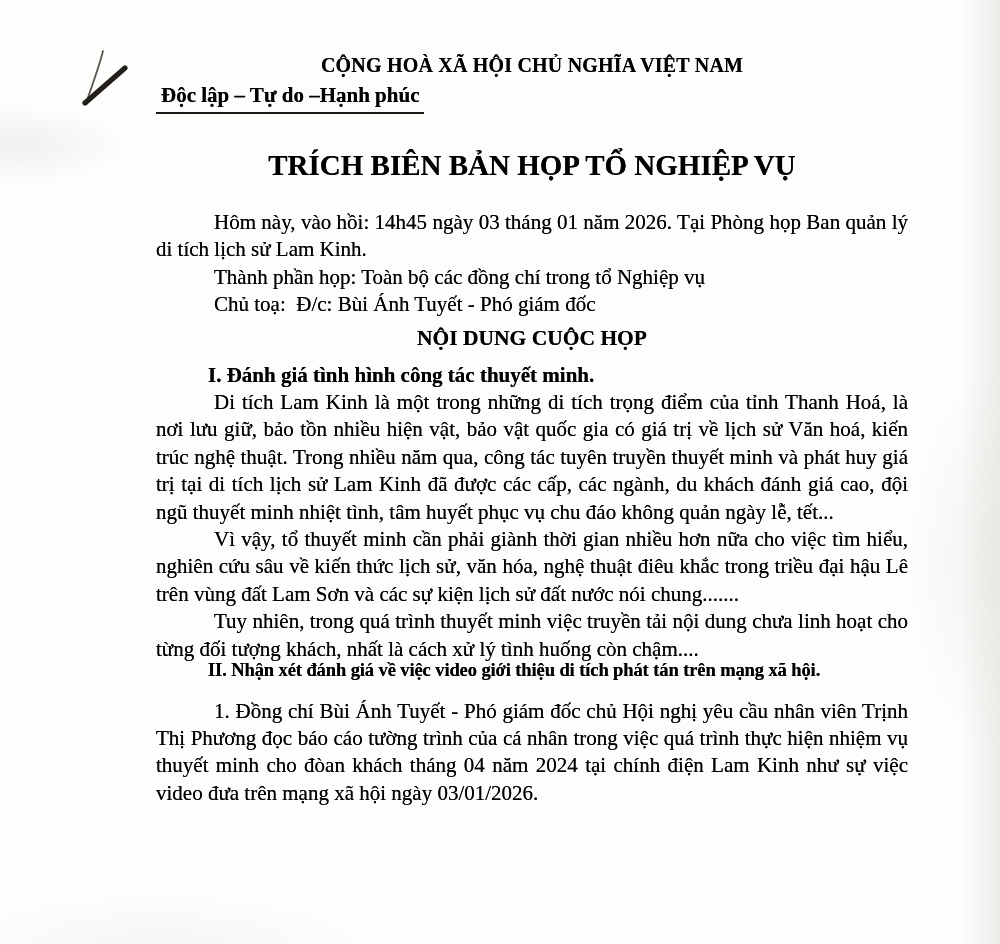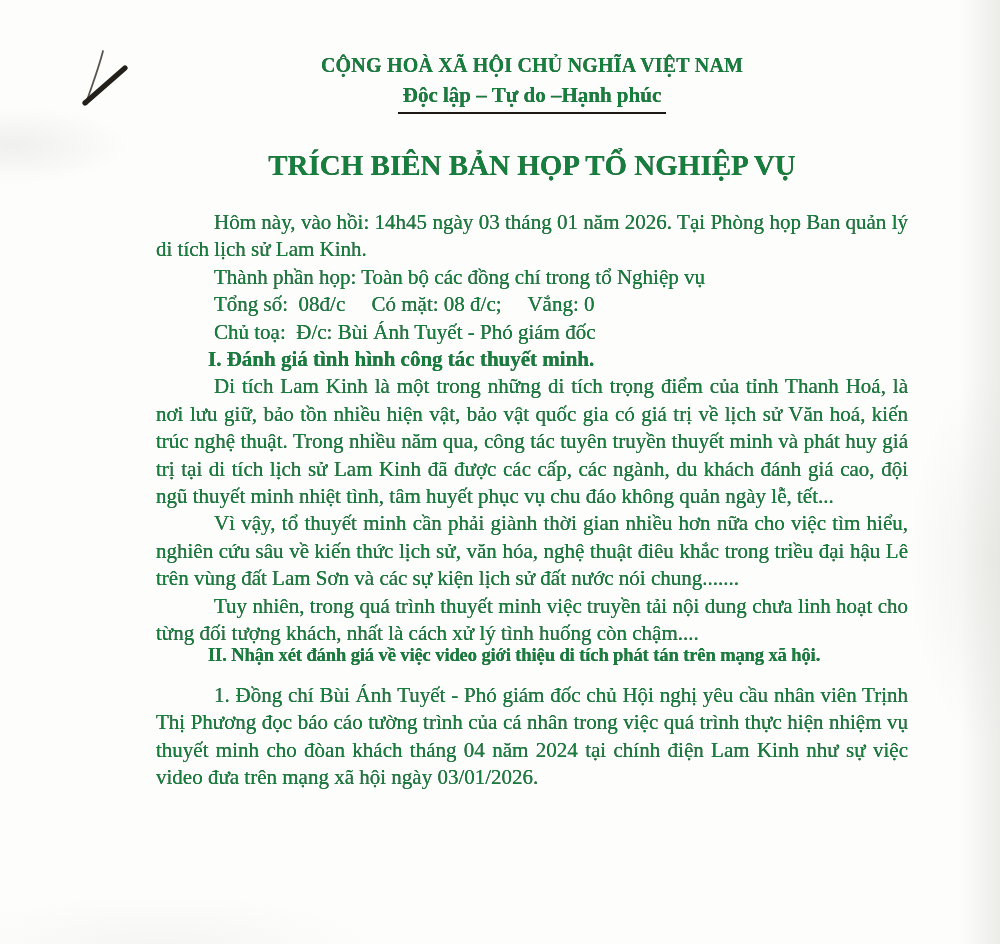--- a/index.html
+++ b/index.html
@@ -4,21 +4,21 @@
 <style>
   html, body { margin: 0; padding: 0; background: #e9e9e7; }
   .page {
     position: relative;
     width: 1000px;
     height: 944px;
     margin: 0 auto;
     background: #fdfdfc;
     overflow: hidden;
     font-family: "Liberation Serif", "DejaVu Serif", serif;
-    color: #15803d;
+    color: #000000;
   }
   
   .page::before {
     content: "";
     position: absolute;
     inset: 0;
     pointer-events: none;
     background:
       linear-gradient(to left, rgba(222,222,218,0.55), rgba(222,222,218,0.0) 40px),
       radial-gradient(ellipse 160px 55px at 15px 145px, rgba(205,205,200,0.28), rgba(205,205,200,0) 70%),
@@ -29,36 +29,36 @@
     position: absolute;
     left: 156px;
     top: 52px;
     width: 752px;
     text-shadow: 0 0 0.6px rgba(25,22,19,0.85);
   }
   p { margin: 0; }
   .b { font-weight: bold; }
   .c { text-align: center; }
   .national-title { font-size: 20px; line-height: 26px; letter-spacing: 0.2px; }
-  .motto-row { text-align: center; margin-top: 5px; }
+  .motto-row { text-align: left; margin-top: 5px; }
   .motto {
     display: inline-block;
     font-size: 21px;
     line-height: 25px;
     padding: 0 5px 4px 5px;
     border-bottom: 2.5px solid #1b1815;
   }
   .doc-title   { margin-top: 37px; font-size: 29px; line-height: 28px; }
   .doc-subtitle{ margin-top: 6px;  font-size: 20px;   line-height: 27px; }
   .body-text { margin-top: 30px; font-size: 21px; line-height: 27.4px; }
   .ind  { text-indent: 58px; }
   .just { text-align: justify; }
   .pre  { white-space: pre-wrap; }
   .content-heading { text-align: center; font-weight: bold; font-size: 21.5px; line-height: 28px; margin-top: 5px; }
-  .sec-heading-1 { font-weight: bold; text-indent: 52px; }
+  .sec-heading-1 { font-weight: bold; margin-top: 10px; text-indent: 52px; }
   .sec-heading-2 {
     font-weight: bold;
     font-size: 18.5px;
     letter-spacing: -0.1px;
     margin-top: -6px;
     text-indent: 52px;
     line-height: 27.4px;
   }
   .sec2-para { margin-top: 13px; }
   .pen-mark { position: absolute; left: 66px; top: 42px; }
@@ -84,25 +84,25 @@
 
     <p class="doc-title b c">TRÍCH BIÊN BẢN HỌP TỔ NGHIỆP VỤ</p>
 
 
     <div class="body-text">
 
       <p class="ind just">Hôm này, vào hồi: 14h45 ngày 03 tháng 01 năm 2026. Tại Phòng họp Ban quản lý di tích lịch sử Lam Kinh.</p>
 
       <p class="ind pre">Thành phần họp: Toàn bộ các đồng chí trong tổ Nghiệp vụ</p>
 
-      <p class="ind pre">Tổng số:  08đ/c     Có mặt: 08 đ/c;     Vắng: 0</p>
 
       <p class="ind pre">Chủ toạ:  Đ/c: Bùi Ánh Tuyết - Phó giám đốc</p>
 
 
+      <p class="content-heading">NỘI DUNG CUỘC HỌP</p>
 
       <p class="sec-heading-1">I.  Đánh giá tình hình công tác thuyết minh.</p>
 
       <p class="ind just">Di tích Lam Kinh là một trong những di tích trọng điểm của tỉnh Thanh Hoá, là nơi lưu giữ, bảo tồn nhiều hiện vật, bảo vật quốc gia có giá trị về lịch sử Văn hoá, kiến trúc nghệ thuật. Trong nhiều năm qua, công tác tuyên truyền thuyết minh và phát huy giá trị tại di tích lịch sử Lam Kinh đã được các cấp, các ngành, du khách đánh giá cao, đội ngũ thuyết minh nhiệt tình, tâm huyết phục vụ chu đáo không quản ngày lễ, tết...</p>
 
       <p class="ind just">Vì vậy, tổ thuyết minh cần phải giành thời gian nhiều hơn nữa cho việc tìm hiểu, nghiên cứu sâu về kiến thức lịch sử, văn hóa, nghệ thuật điêu khắc trong triều đại hậu Lê trên vùng đất Lam Sơn và các sự kiện lịch sử đất nước nói chung.......</p>
 
       <p class="ind just">Tuy nhiên, trong quá trình thuyết minh việc truyền tải nội dung chưa linh hoạt cho từng đối tượng khách, nhất là cách xử lý tình huống còn chậm....</p>
 
       <p class="sec-heading-2">II. Nhận xét đánh giá về việc video giới thiệu di tích phát tán trên mạng xã hội.</p>

